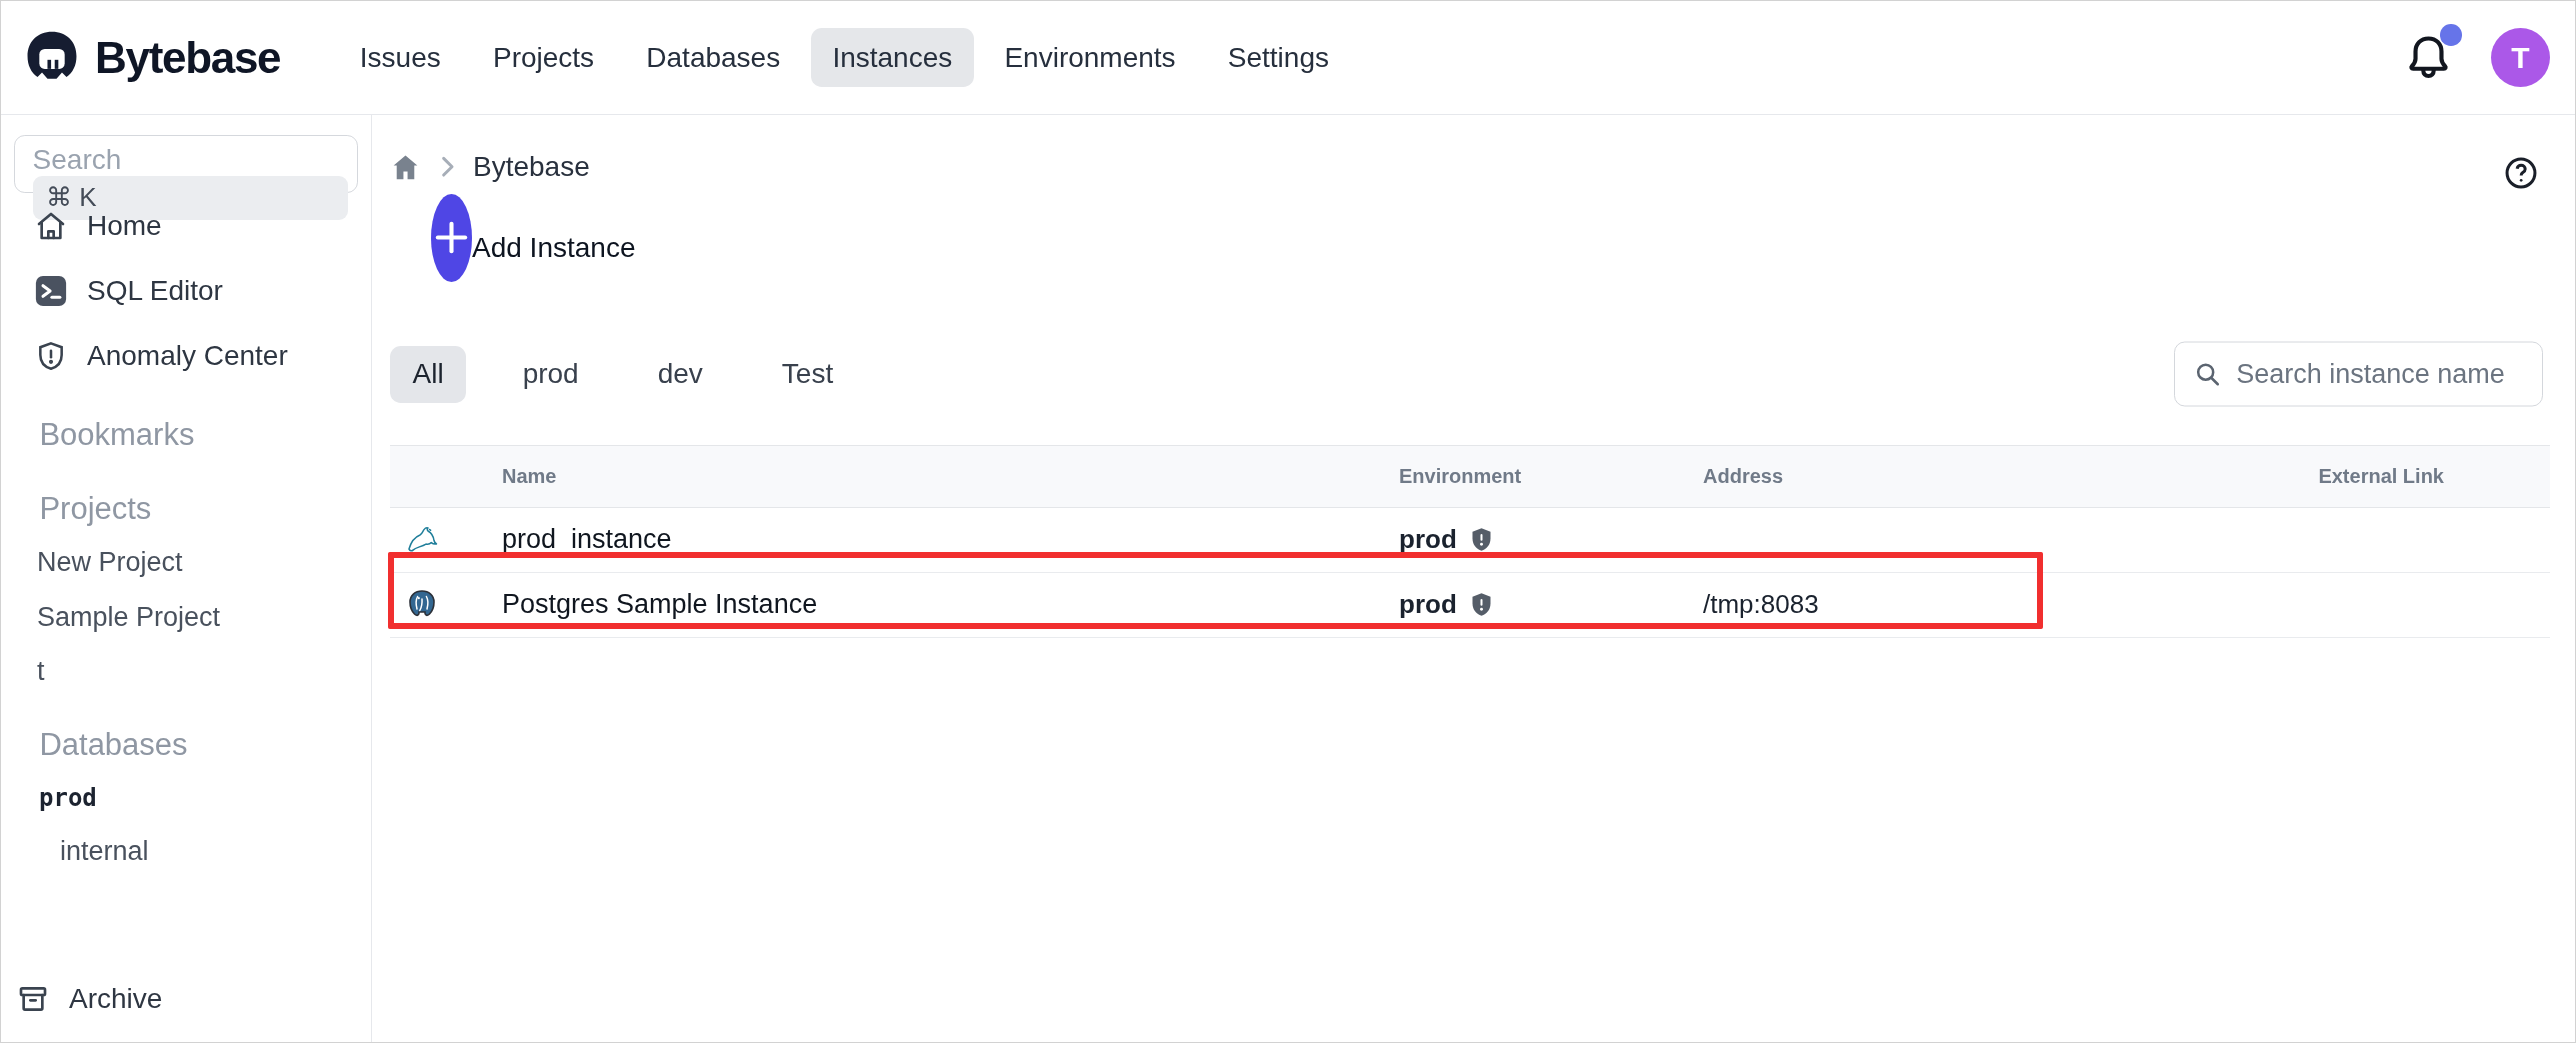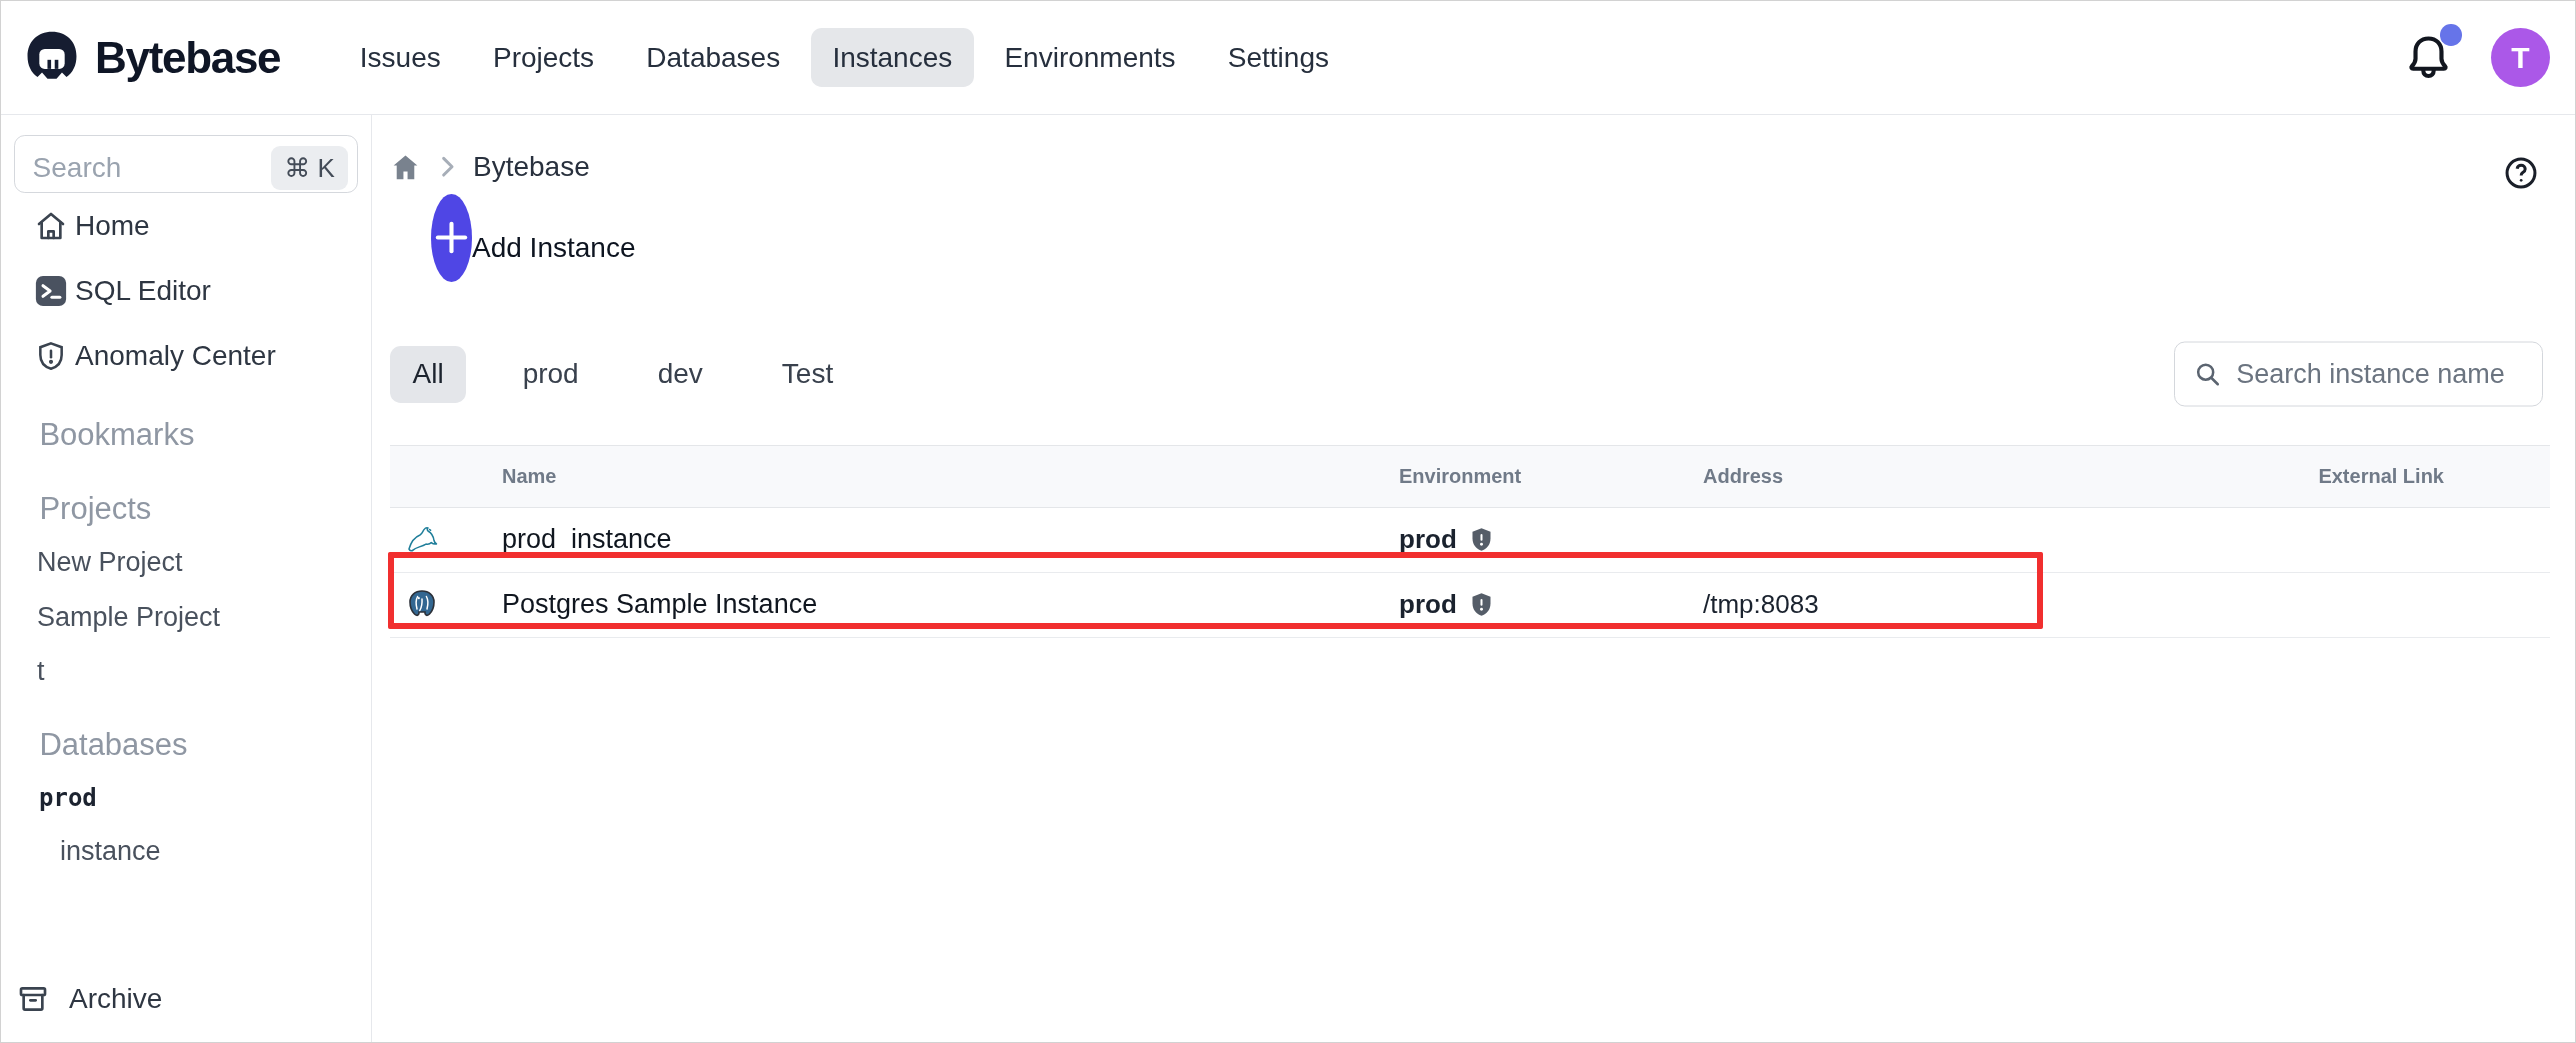--- a/index.html
+++ b/index.html
@@ -44,28 +44,28 @@
   .body { display: flex; height: 927px; }
   .sidebar {
     width: 371px; flex-shrink: 0;
     border-right: 1.8px solid #e6e8ec;
     position: relative; padding-top: 20px;
     background: #fff;
   }
   .search-box {
     margin: 0 12.6px; height: 58px;
     border: 1.8px solid #d5d8dd; border-radius: 10.8px;
-    display: flex; align-items: center;
-    padding: 8px 9px 0 18px; background: #fff;
+    display: flex; 
+    padding: 8px 9px 0 18px; background: #fff; flex-direction: column;
   }
   .search-box input { border: none; outline: none; flex: 1; min-width: 0; font-size: 28px; color: #2e3642; font-family: "Liberation Sans", sans-serif; background: transparent; }
   .search-box input::placeholder { color: #9aa3af; }
   .kbd { background: #ebedf0; border-radius: 9px; padding: 6.3px 13.5px; font-size: 26px; color: #444c58; white-space: nowrap; }
   .side-item {
-    display: flex; align-items: center; gap: 8px;
+    display: flex; align-items: center; gap: 20px;
     height: 65px; padding-left: 34px;
     font-size: 28px; color: #2e3642; cursor: pointer;
   }
   .side-item:first-of-type { margin-top: 9px; }
   .side-section { margin-top: 14.4px; padding: 14.4px 0 9px 23.4px; font-size: 31px; color: #8f97a3; margin-left: 15px; }
   .side-sub { padding: 11.7px 0 11.7px 36px; font-size: 27px; color: #49515d; cursor: pointer; }
   .side-sub.mono { font-family: "DejaVu Sans Mono", monospace; font-weight: 700; font-size: 24px; color: #1c2330; padding-left: 38px; }
   .side-sub.deep { padding-left: 59px; }
   .archive-row {
     position: absolute; left: 0; right: 0; bottom: 11px;
@@ -205,21 +205,21 @@
 
       <div class="side-section">Bookmarks</div>
 
       <div class="side-section">Projects</div>
       <div class="side-sub">New Project</div>
       <div class="side-sub">Sample Project</div>
       <div class="side-sub">t</div>
 
       <div class="side-section">Databases</div>
       <div class="side-sub mono">prod</div>
-      <div class="side-sub deep">instance</div>
+      <div class="side-sub deep">internal</div>
 
       <div class="archive-row">
         <span>
           <svg width="32" height="32" viewBox="0 0 24 24" fill="none" stroke="#3a434f" stroke-width="2" stroke-linecap="round" stroke-linejoin="round">
             <rect x="3" y="4" width="18" height="5" rx="1"></rect>
             <path d="M5 9v10a1 1 0 0 0 1 1h12a1 1 0 0 0 1-1V9"></path>
             <line x1="10" y1="13" x2="14" y2="13"></line>
           </svg>
         </span>
         <span>Archive</span>

